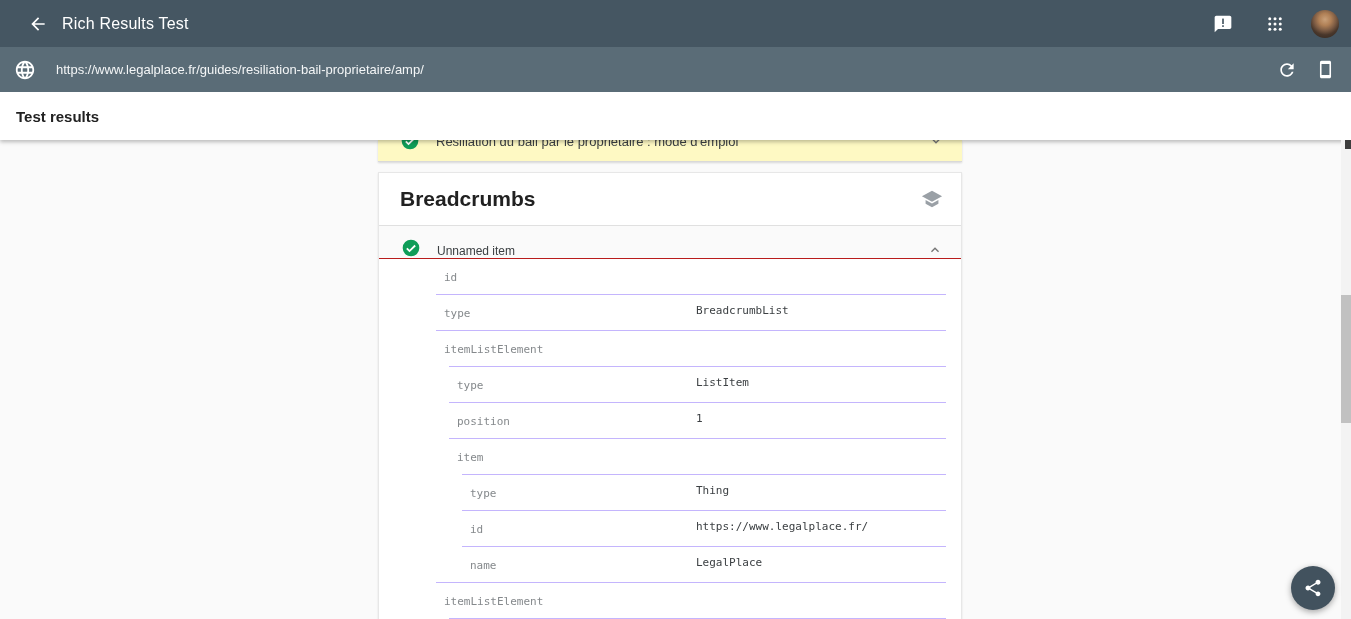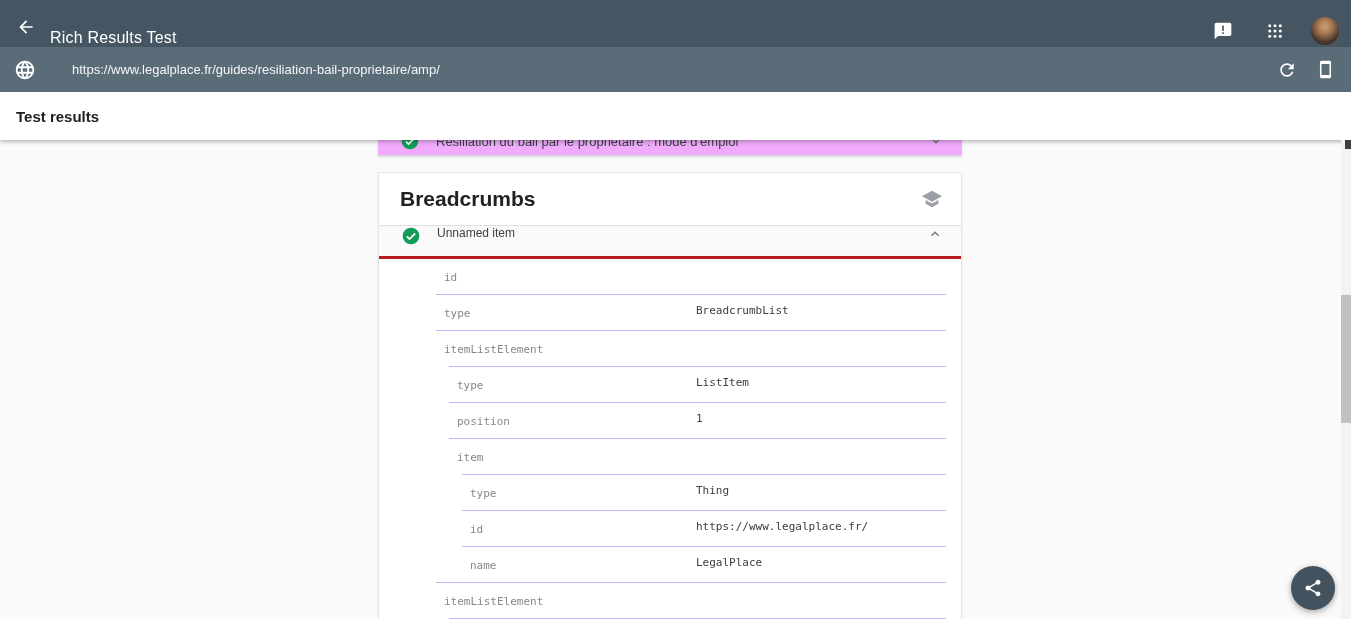--- a/index.html
+++ b/index.html
@@ -5,53 +5,53 @@
   * { box-sizing: border-box; margin: 0; padding: 0; }
   html, body { width: 1351px; height: 619px; overflow: hidden; }
   body {
     position: relative;
     font-family: "Liberation Sans", sans-serif;
     background: #fafafa;
   }
   
   .topbar {
     position: absolute; top: 0; left: 0; width: 1351px; height: 47px;
-    background: #455662; display: flex; align-items: flex-end; z-index: 20;
+    background: #455662; display: flex; align-items: center; z-index: 20; padding-left: 12px;
   }
   .iconbtn { background: none; border: none; cursor: pointer; display: flex; align-items: center; justify-content: center; padding: 0; }
   .topbar .back { width: 40px; height: 40px; margin-left: 6px; }
   .topbar .apptitle { color: #ffffff; font-size: 16px; margin-left: 4px; letter-spacing: .2px; }
   .topbar .spacer { flex: 1; }
   .topbar .right { display: flex; align-items: center; gap: 20px; margin-right: 12px; }
   .topbar .feedback, .topbar .apps { width: 32px; height: 32px; }
   .avatar {
     width: 28px; height: 28px; border-radius: 50%; overflow: hidden; cursor: pointer; border: none; padding: 0;
     background:
       radial-gradient(circle at 50% 34%, #c9a079 0%, #b08056 26%, #7a5a43 48%, #49372b 66%, #2e241d 100%);
   }
   
   .urlbar {
     position: absolute; top: 47px; left: 0; width: 1351px; height: 45px;
     background: #5a6c77; display: flex; align-items: center; z-index: 19;
   }
   .urlbar .globe { width: 22px; height: 22px; margin-left: 14px; }
-  .urlbar .url { color: #f4f6f7; font-size: 13px; margin-left: 36px; flex: 1; white-space: nowrap; }
+  .urlbar .url { color: #f4f6f7; font-size: 13px; margin-left: 20px; flex: 1; white-space: nowrap; }
   .urlbar .refresh, .urlbar .device { width: 32px; height: 32px; }
   .urlbar .right { display: flex; align-items: center; gap: 6px; margin-right: 10px; }
   
   .results-header {
     position: absolute; top: 92px; left: 0; width: 1351px; height: 48px;
     background: #ffffff; display: flex; align-items: center;
     box-shadow: 0 2px 4px rgba(0,0,0,0.26); z-index: 15;
   }
   .results-header .rtitle { font-size: 15px; font-weight: bold; color: #212121; margin-left: 16px; }
   
   .prev-card {
-    position: absolute; top: 140px; left: 378px; width: 584px; height: 16px;
-    background: #f0abfc; overflow: hidden; z-index: 5;
+    position: absolute; top: 140px; left: 378px; width: 584px; height: 22px;
+    background: #fef9c3; overflow: hidden; z-index: 5;
     border-bottom: 1px solid #d9d9d9; box-shadow: 0 1px 2px rgba(0,0,0,0.14);
   }
   .prev-card .row {
     position: absolute; top: -14px; left: 0; width: 100%; height: 30px;
     display: flex; align-items: center; padding: 0 18px 0 22px; cursor: pointer;
   }
   .prev-card .label { font-size: 13px; color: #3c4043; margin-left: 16px; flex: 1; white-space: nowrap; overflow: hidden; }
   
   .card {
     position: absolute; top: 172px; left: 378px; width: 584px; height: 470px;
@@ -59,23 +59,23 @@
     border: 1px solid #e7e7e7; border-bottom: none;
     box-shadow: 0 1px 2px rgba(0,0,0,0.10);
   }
   .card-header {
     height: 53px; display: flex; align-items: center;
     padding: 0 18px 0 21px; border-bottom: 1px solid #e0e0e0;
   }
   .card-header .ctitle { font-size: 21px; font-weight: bold; color: #212121; flex: 1; }
   .edu-btn { width: 22px; height: 22px; }
   .item-row {
-    height: 33px; display: flex; align-items: flex-start;
+    height: 33px; display: flex; align-items: flex-end;
     padding: 0 18px 0 22px; background: #fafafa;
-    border-bottom: 3px solid #b91c1c; cursor: pointer;
+    border-bottom: 1px solid #b91c1c; cursor: pointer;
   }
   .item-row .ilabel { font-size: 12px; color: #3c4043; margin-left: 16px; flex: 1; }
   .check { width: 20px; height: 20px; flex: 0 0 auto; }
   .chev { width: 16px; height: 16px; flex: 0 0 auto; cursor: pointer; }
   
   .ptable { margin-left: 57px; margin-right: 15px; }
   .trow { position: relative; min-height: 32px; padding: 8px 0; }
   .trow.bt { border-top: 1px solid #c4b5fd; }
   .tkey {
     font-family: "DejaVu Sans Mono", monospace; font-size: 11px; line-height: 16px;

